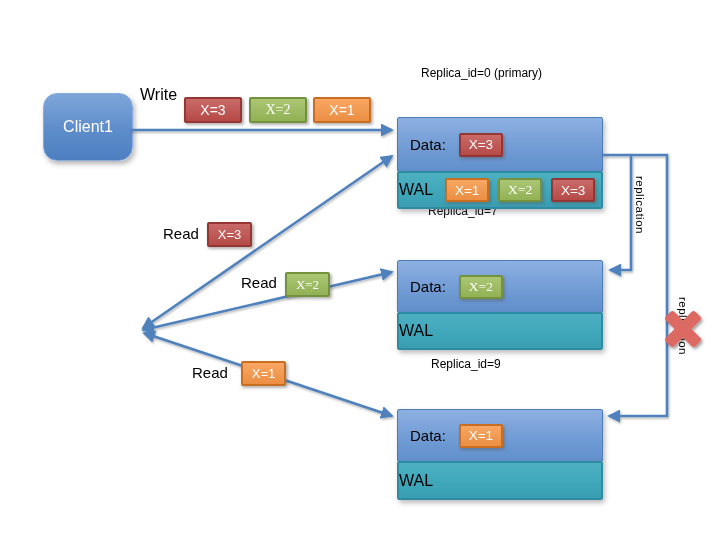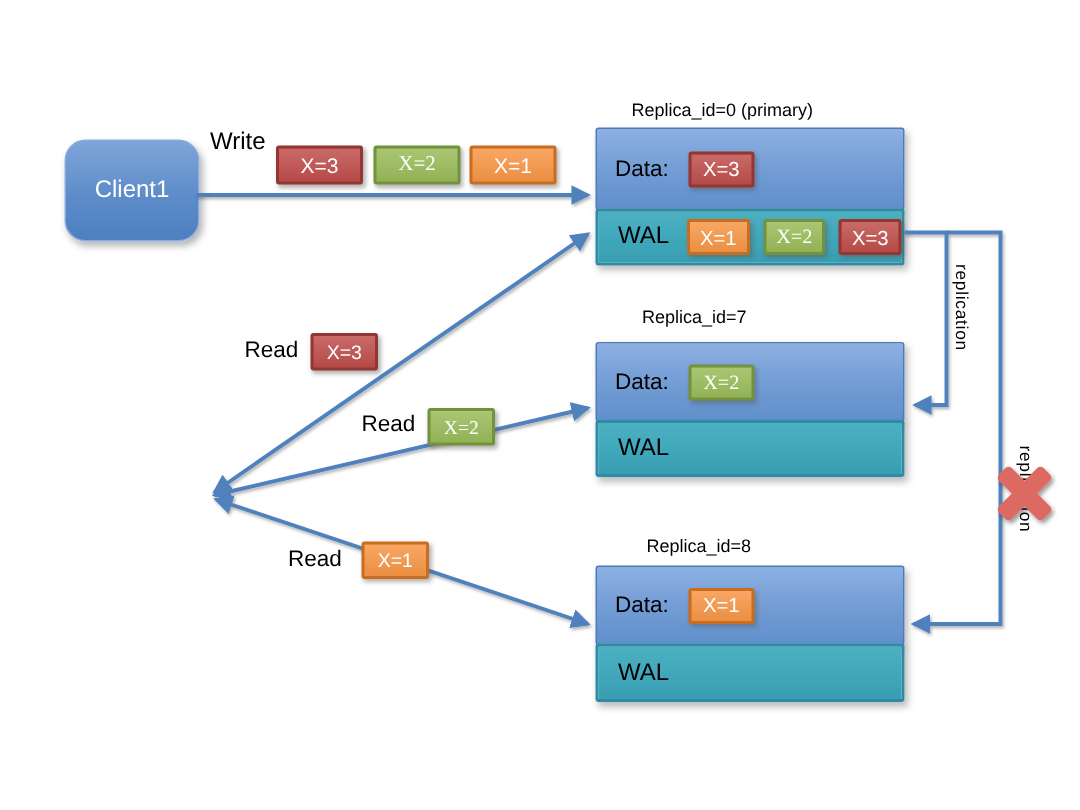--- a/index.html
+++ b/index.html
@@ -12,22 +12,22 @@
     background:linear-gradient(180deg,#7da5d9 0%,#5e8cca 55%,#4d7fc1 100%);
     border:1px solid #86abdc;border-radius:14px;color:#fff;font-size:16px;
     box-shadow:2px 3px 5px rgba(90,90,90,.45);z-index:2;}
 
   
   .replica{position:absolute;z-index:2;}
   .rep-title{position:absolute;color:#000;font-size:12px;white-space:nowrap;margin-left:24px;}
   .rep-data{box-sizing:border-box;display:flex;align-items:center;gap:13px;padding-left:12px;
     background:linear-gradient(180deg,#8db0e2 0%,#6f9ad3 60%,#6190cb 100%);
     border:1.5px solid #4c7cb8;border-radius:2px;
-    box-shadow:2px 3px 5px rgba(90,90,90,.4);}
-  .rep-wal{box-sizing:border-box;display:flex;align-items:center;gap:9px;padding-left:13px;
+    box-shadow:2px 3px 5px rgba(90,90,90,.4);margin-top:32px;}
+  .rep-wal{box-sizing:border-box;display:flex;align-items:center;gap:9px;
     background:linear-gradient(180deg,#4cb0c1 0%,#3fa6ba 60%,#3a9db1 100%);
     border:2px solid #2d8ba3;border-radius:2px;margin-top:-1px;
     box-shadow:2px 3px 5px rgba(90,90,90,.4);}
   .sec-label{color:#000;font-size:15px;}
   .wal-label{color:#000;font-size:16px;}
 
   
   .badge{display:inline-flex;align-items:center;justify-content:center;
     color:#fff;border:2px solid;border-radius:2px;box-sizing:border-box;
     background-image:linear-gradient(rgba(255,255,255,.16),rgba(0,0,0,.05));
@@ -110,21 +110,21 @@
   <div class="replica" style="left:397px;top:228px;width:206px;">
     <div class="rep-data" style="height:53px;">
       <span class="sec-label">Data:</span>
       <span class="badge badge-sm b-green">X=2</span>
     </div>
     <div class="rep-wal" style="height:38px;">
       <span class="wal-label">WAL</span>
     </div>
   </div>
 
-  <div class="rep-title" style="left:407px;top:357px;">Replica_id=8</div>
+  <div class="rep-title" style="left:407px;top:357px;">Replica_id=9</div>
   <div class="replica" style="left:397px;top:377px;width:206px;">
     <div class="rep-data" style="height:53px;">
       <span class="sec-label">Data:</span>
       <span class="badge badge-sm b-orange">X=1</span>
     </div>
     <div class="rep-wal" style="height:39px;">
       <span class="wal-label">WAL</span>
     </div>
   </div>
 

